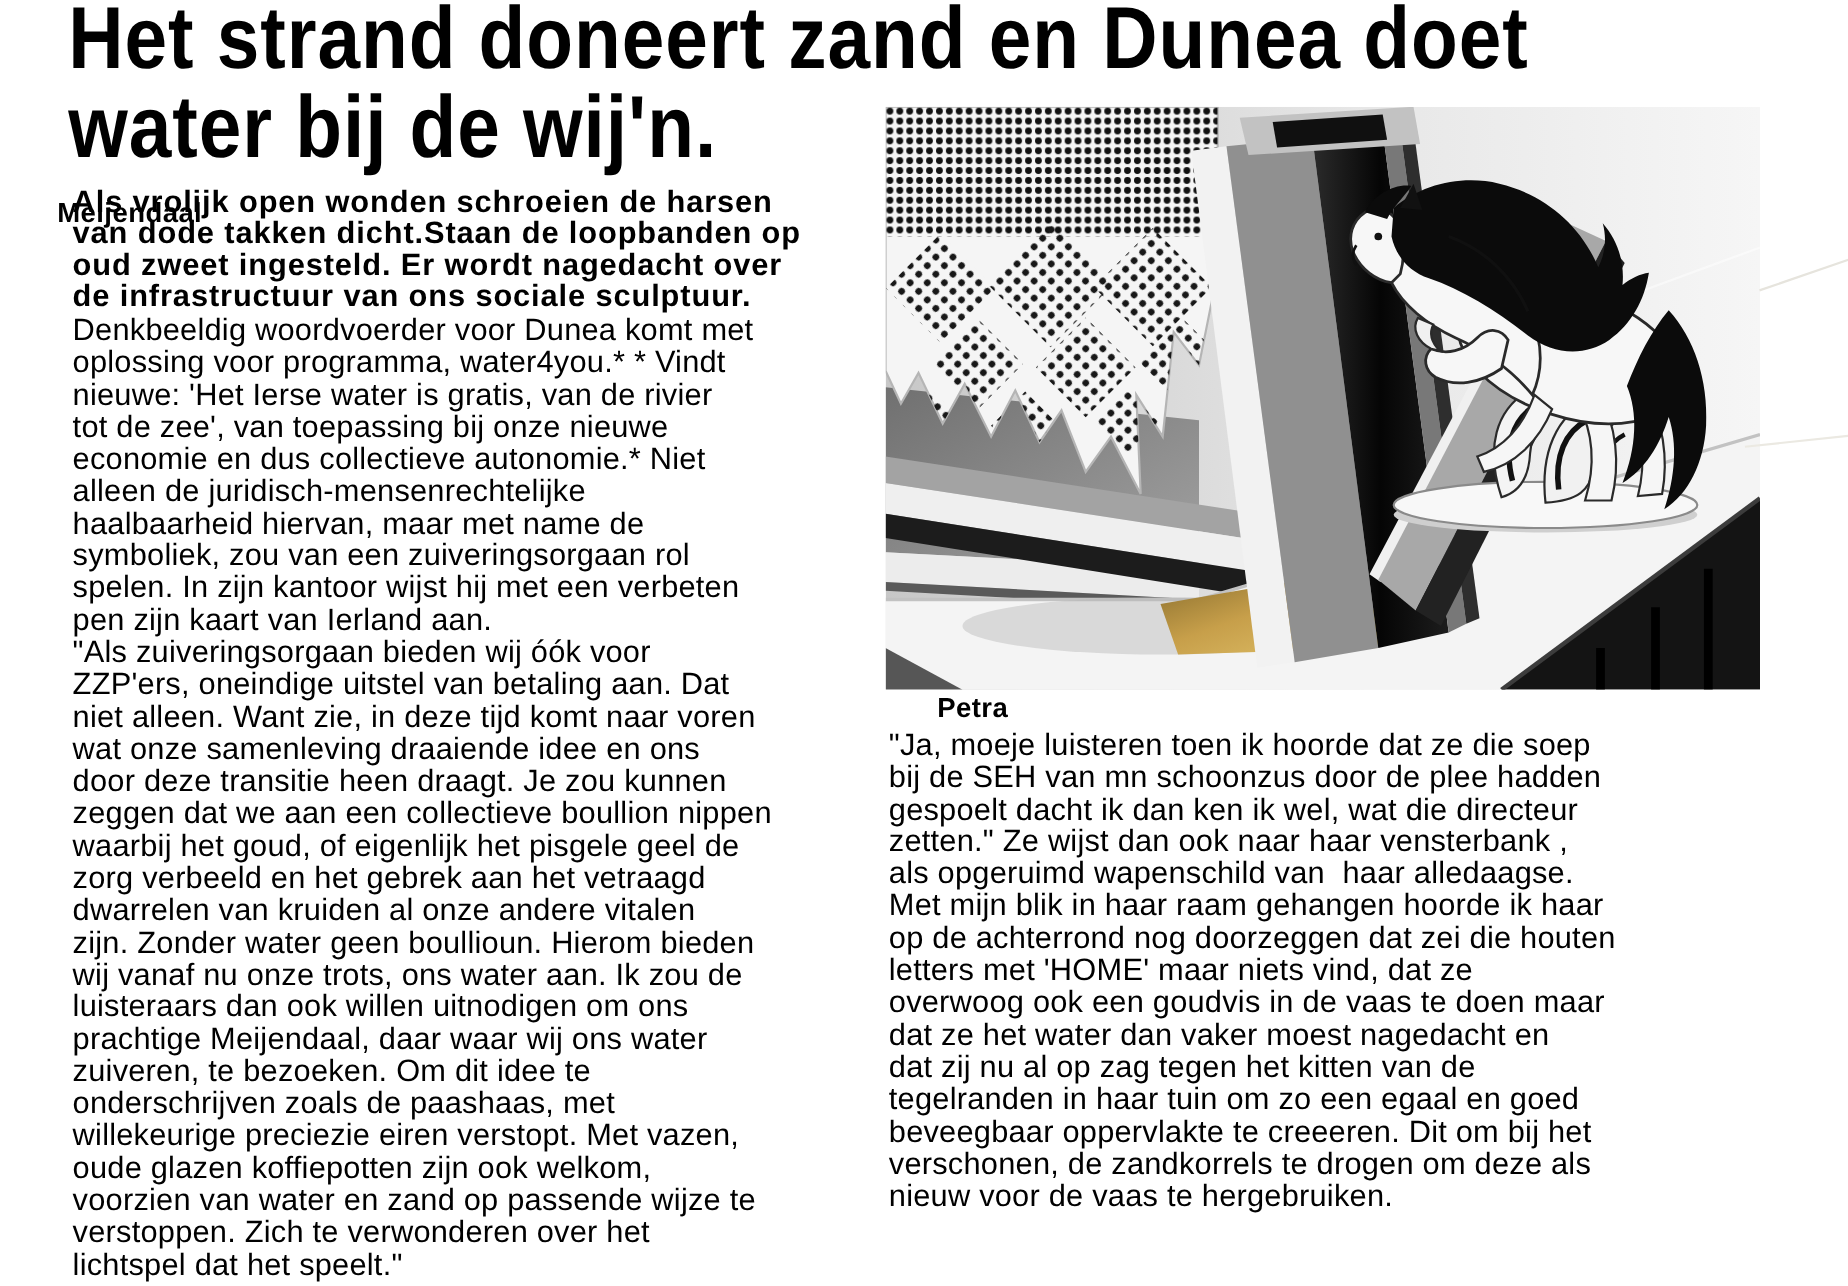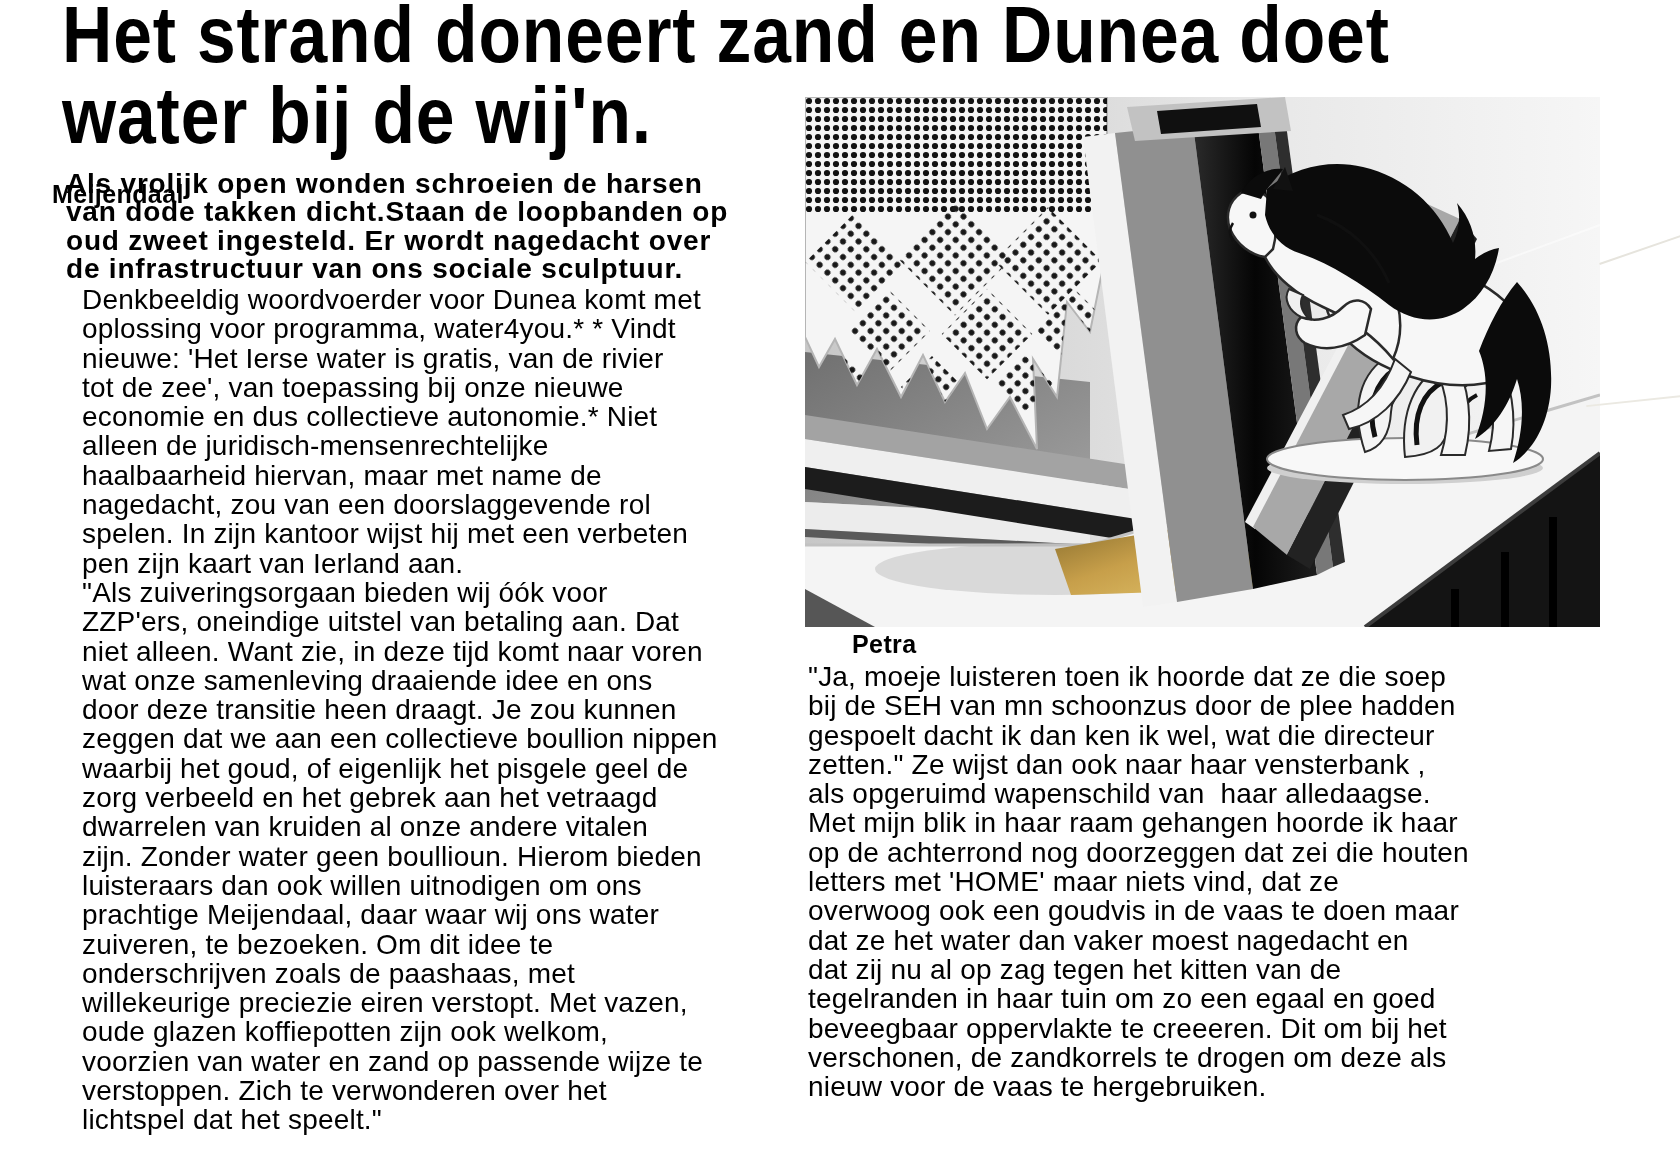--- a/index.html
+++ b/index.html
@@ -6,21 +6,21 @@
   .page{position:relative;width:1680px;height:1169px;background:#fff;overflow:hidden;
         font-family:Liberation Sans, sans-serif;color:#000;}
   .headline{position:absolute;left:62px;top:-6px;transform:scaleX(0.87);transform-origin:0 0;}
   .headline-line{white-space:pre;font-weight:bold;font-size:80px;line-height:81px;letter-spacing:1px;}
   .kicker{position:absolute;font-weight:bold;font-size:25px;letter-spacing:0.4px;}
   .kicker-left{left:52px;top:144px;margin-top:36px;}
   .kicker-right{left:852px;top:630px;}
   .lead{position:absolute;left:66px;top:170px;}
   .lead-line{white-space:pre;font-weight:bold;font-size:28px;line-height:28.4px;letter-spacing:0.8px;}
   .colbody{position:absolute;}
-  .col-left{left:82px;top:285px;}
+  .col-left{left:66px;top:285px;}
   .col-right{left:808px;top:662px;}
   .body-line{white-space:pre;font-size:28px;line-height:29.3px;letter-spacing:0.2px;}
   .photo{position:absolute;left:805px;top:97px;width:795px;height:530px;overflow:hidden;}
   .photo svg{display:block;}
   .scratch{position:absolute;height:2px;background:#e6e4dd;}
   .scratch-1{left:1597px;top:248px;width:92px;transform:rotate(-19deg);}
   .scratch-2{left:1586px;top:400px;width:98px;transform:rotate(-6deg);background:#ebe9e2;}
 </style>
 </head>
 <body>
@@ -42,33 +42,34 @@
     </div>
 
   <div class="colbody col-left">
       <div class="body-line">Denkbeeldig woordvoerder voor Dunea komt met</div>
       <div class="body-line">oplossing voor programma, water4you.* * Vindt</div>
       <div class="body-line">nieuwe: 'Het Ierse water is gratis, van de rivier</div>
       <div class="body-line">tot de zee', van toepassing bij onze nieuwe</div>
       <div class="body-line">economie en dus collectieve autonomie.* Niet</div>
       <div class="body-line">alleen de juridisch-mensenrechtelijke</div>
       <div class="body-line">haalbaarheid hiervan, maar met name de</div>
-      <div class="body-line">nagedacht, zou van een doorslaggevende rol</div>
+      <div class="body-line">symboliek, zou van een zuiveringsorgaan rol</div>
       <div class="body-line">spelen. In zijn kantoor wijst hij met een verbeten</div>
       <div class="body-line">pen zijn kaart van Ierland aan.</div>
       <div class="body-line">"Als zuiveringsorgaan bieden wij óók voor</div>
       <div class="body-line">ZZP'ers, oneindige uitstel van betaling aan. Dat</div>
       <div class="body-line">niet alleen. Want zie, in deze tijd komt naar voren</div>
       <div class="body-line">wat onze samenleving draaiende idee en ons</div>
       <div class="body-line">door deze transitie heen draagt. Je zou kunnen</div>
       <div class="body-line">zeggen dat we aan een collectieve boullion nippen</div>
       <div class="body-line">waarbij het goud, of eigenlijk het pisgele geel de</div>
       <div class="body-line">zorg verbeeld en het gebrek aan het vetraagd</div>
       <div class="body-line">dwarrelen van kruiden al onze andere vitalen</div>
       <div class="body-line">zijn. Zonder water geen boullioun. Hierom bieden</div>
+      <div class="body-line">wij vanaf nu onze trots, ons water aan. Ik zou de</div>
       <div class="body-line">luisteraars dan ook willen uitnodigen om ons</div>
       <div class="body-line">prachtige Meijendaal, daar waar wij ons water</div>
       <div class="body-line">zuiveren, te bezoeken. Om dit idee te</div>
       <div class="body-line">onderschrijven zoals de paashaas, met</div>
       <div class="body-line">willekeurige preciezie eiren verstopt. Met vazen,</div>
       <div class="body-line">oude glazen koffiepotten zijn ook welkom,</div>
       <div class="body-line">voorzien van water en zand op passende wijze te</div>
       <div class="body-line">verstoppen. Zich te verwonderen over het</div>
       <div class="body-line">lichtspel dat het speelt."</div>
     </div>

